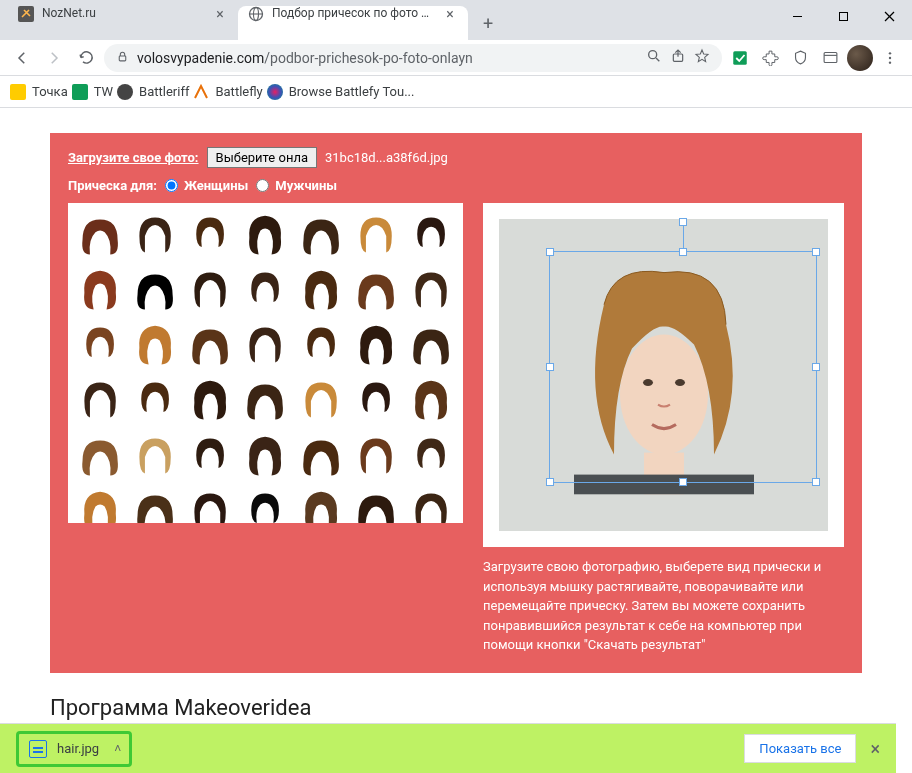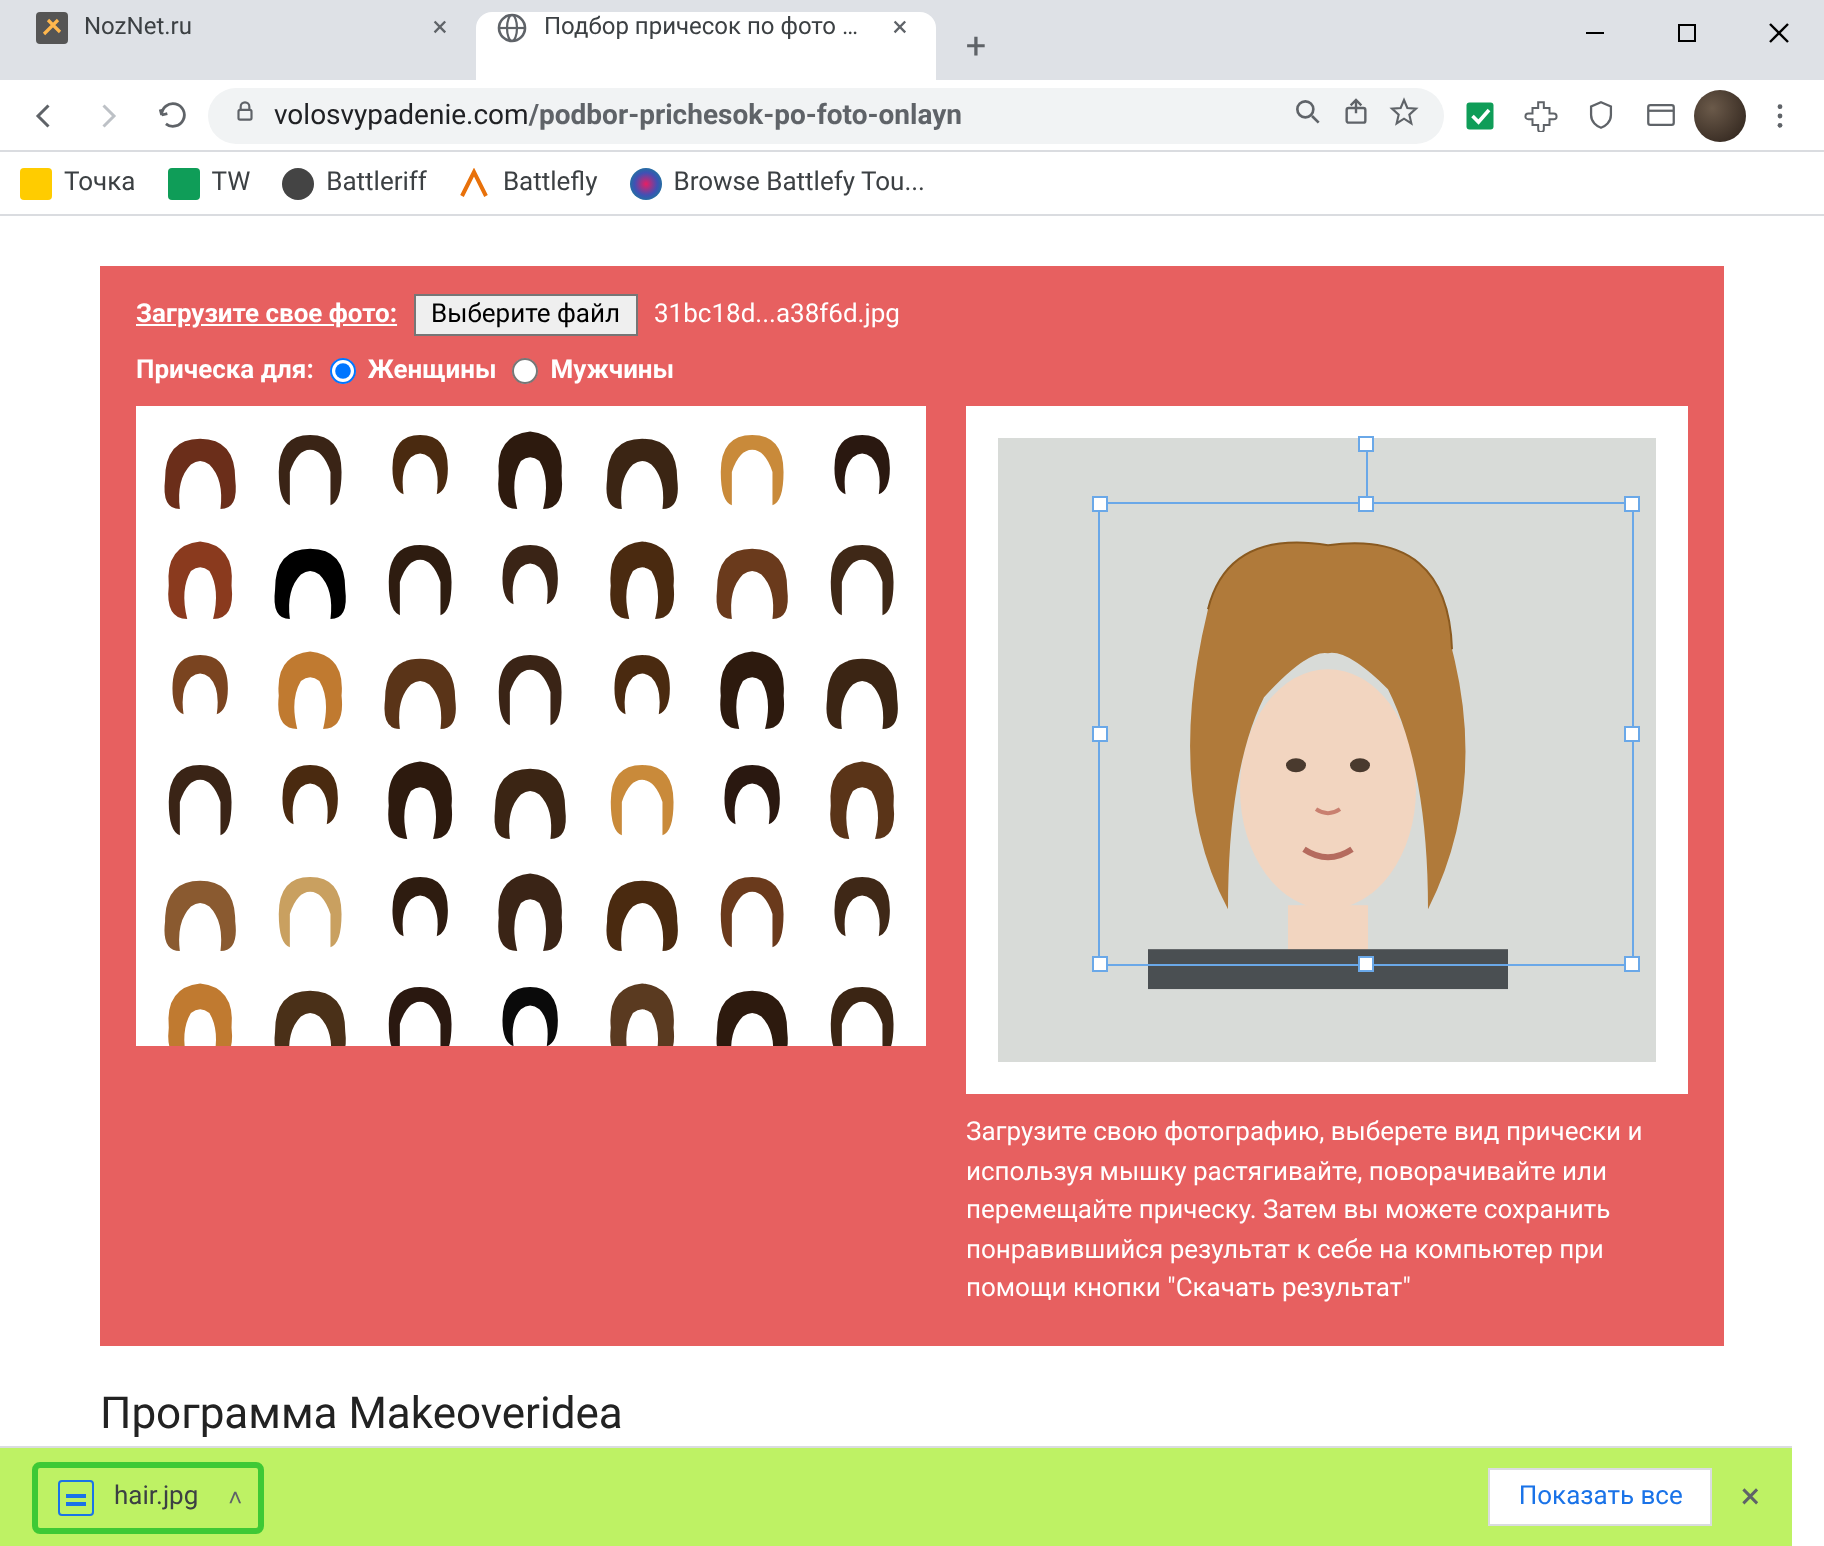--- a/index.html
+++ b/index.html
@@ -17,27 +17,27 @@
 .win-btn { width: 46px; height: 32px; display: flex; align-items: center; justify-content: center; color: #000; font-size: 14px; }
 
 
 .toolbar { height: 36px; background: #fff; border-bottom: 1px solid #dadce0; display: flex; align-items: center; padding: 0 8px; gap: 4px; }
 .nav-btn { width: 28px; height: 28px; border-radius: 50%; display: flex; align-items: center; justify-content: center; color: #5f6368; cursor: pointer; }
 .nav-btn.disabled { color: #bdc1c6; }
 .addr { flex: 1; height: 28px; background: #f1f3f4; border-radius: 14px; display: flex; align-items: center; padding: 0 12px; gap: 8px; font-size: 14px; color: #202124; }
 .addr .lock { color: #5f6368; font-size: 13px; }
 .addr .url-text { flex: 1; white-space: nowrap; overflow: hidden; }
 .addr .url-host { color: #202124; }
-.addr .url-path { color: #5f6368; font-weight: bold; }
+.addr .url-path { color: #5f6368; }
 .right-icons { display: flex; gap: 2px; align-items: center; }
 .right-icons .ico { width: 28px; height: 28px; display: flex; align-items: center; justify-content: center; color: #5f6368; cursor: pointer; font-size: 15px; }
 .avatar { width: 26px; height: 26px; border-radius: 50%; background: radial-gradient(circle at 35% 35%, #6b5a4a, #2a1f18); }
 
 
-.bookmarks { height: 32px; background: #fff; border-bottom: 1px solid #dadce0; display: flex; align-items: center; padding: 0 10px; gap: 16px; font-size: 13px; color: #3c4043; text-align: right; }
+.bookmarks { height: 32px; background: #fff; border-bottom: 1px solid #dadce0; display: flex; align-items: center; padding: 0 10px; gap: 4px; font-size: 13px; color: #3c4043; text-align: right; }
 .bm { display: flex; align-items: center; gap: 6px; cursor: pointer; }
 .bm-icon { width: 16px; height: 16px; border-radius: 2px; }
 
 
 .content { height: calc(773px - 40px - 36px - 32px - 50px); overflow: auto; background: #fff; padding: 25px 50px 10px 50px; }
 .redbox { background: #e76060; padding: 14px 18px 18px 18px; color: #fff; font-size: 13px; }
 .upload-row { display: flex; align-items: center; gap: 8px; margin-bottom: 10px; }
 .upload-row b { font-weight: bold; text-decoration: underline; }
 .file-btn { background: #efefef; color: #000; border: 1px solid #767676; padding: 2px 8px; font-size: 13px; cursor: pointer; }
 .file-name { font-size: 13px; }
@@ -216,21 +216,21 @@
   <div class="bm">
       <div class="bm-icon" style="background:radial-gradient(#e91e63,#3f51b5,#009688);border-radius:50%"></div>
       <span>Browse Battlefy Tou...</span>
     </div>
 </div>
 
 <div class="content">
   <div class="redbox">
     <div class="upload-row">
       <b>Загрузите свое фото:</b>
-      <button class="file-btn">Выберите файл</button>
+      <button class="file-btn">Выберите онла</button>
       <span class="file-name">31bc18d...a38f6d.jpg</span>
     </div>
     <div class="gender-row">
       <span>Прическа для:</span>
       <input type="radio" name="g" checked="" style="">
         <span>Женщины</span>
       <input type="radio" name="g" style="">
         <span>Мужчины</span>
     </div>
     <div class="columns">

